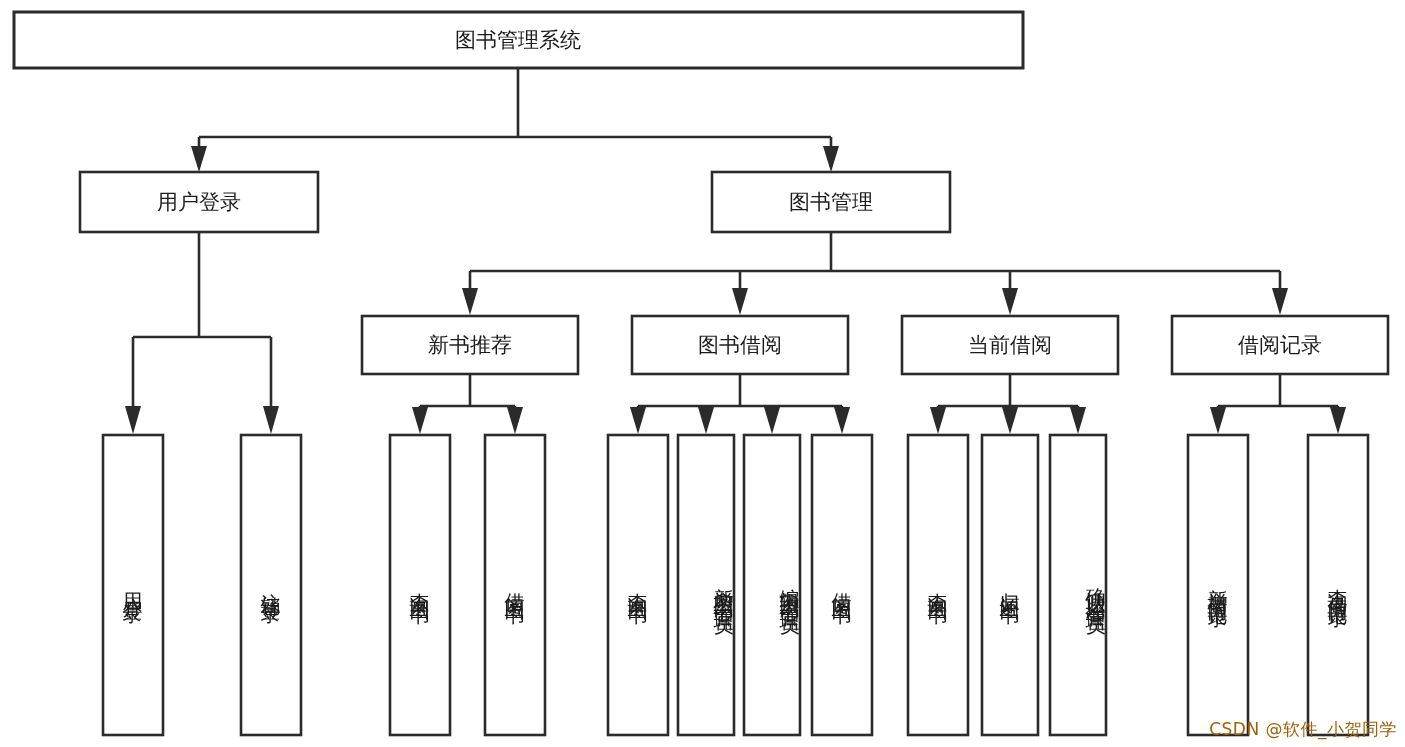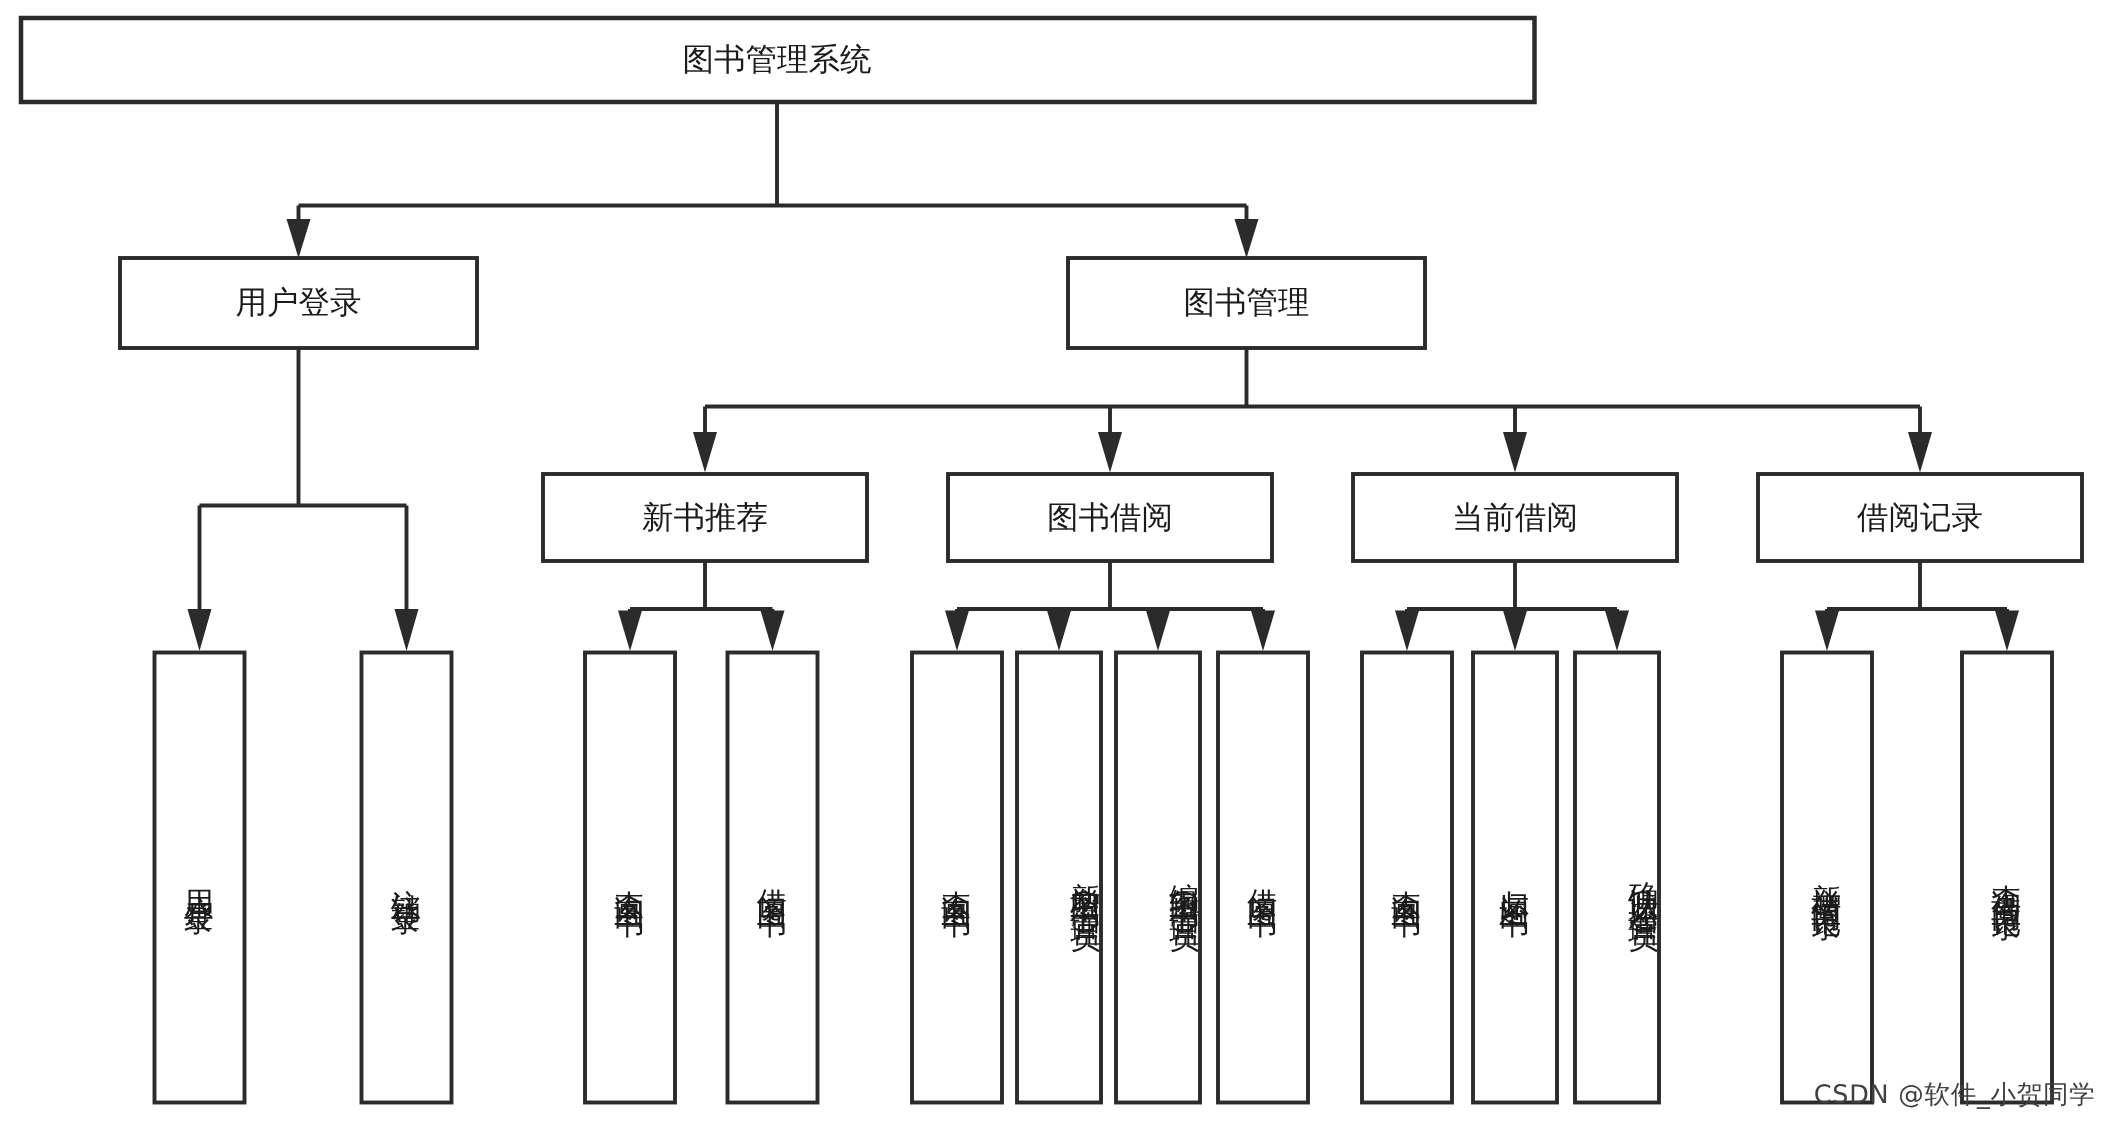--- a/index.html
+++ b/index.html
@@ -63,21 +63,21 @@
     color: #1b1b1b;
     white-space: nowrap;
     pointer-events: none;
   }
   .watermark {
     position: absolute;
     right: 8px;
     bottom: 6px;
     font-family: "DejaVu Sans", "Liberation Sans", sans-serif;
     font-size: 17px;
-    color: #404040;
+    color: #a16207;
     letter-spacing: 0.5px;
     white-space: nowrap;
   }
 </style>
 </head>
 <body>
 
 <div id="canvas">
 
   <svg class="diagram" viewBox="0 0 1405 747">

